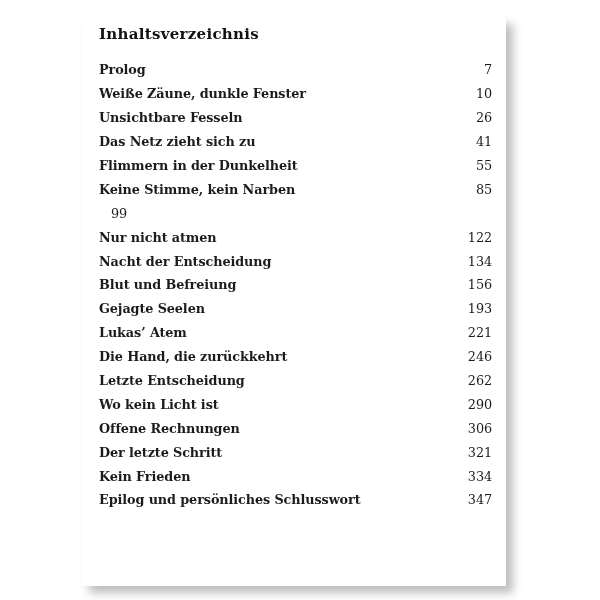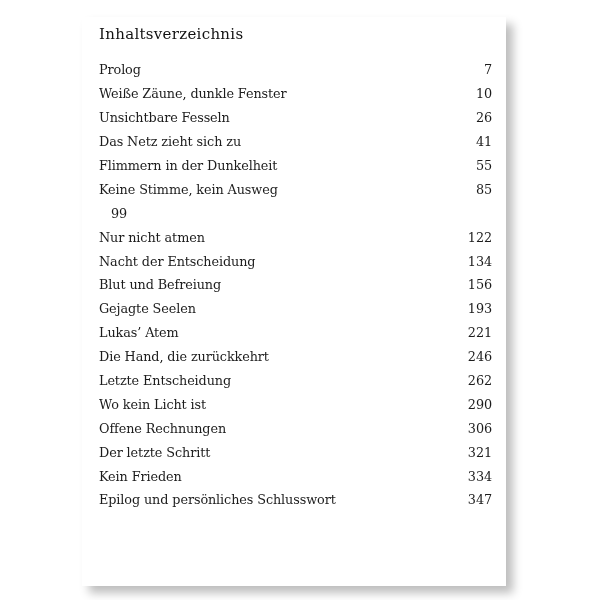--- a/index.html
+++ b/index.html
@@ -26,41 +26,42 @@
     width: 424px;
     height: 569px;
     background: #ffffff;
     box-shadow: 7px 7px 9px rgba(0, 0, 0, 0.26);
     box-sizing: border-box;
     padding: 7px 14px 0 17px;
   }
   .title {
     margin: 0;
     font-size: 15px;
-    font-weight: normal;
+    font-weight: bold;
     color: #121212;
     letter-spacing: 0.3px;
     line-height: 21px;
   }
   .toc {
     margin-top: 13px;
   }
   .row {
     height: 23.9px;
     display: flex;
     justify-content: space-between;
     align-items: center;
     font-size: 12.8px;
     color: #1c1c1c;
     letter-spacing: -0.1px;
     white-space: nowrap;
   }
   .chapter {
     flex: 1 1 auto;
     overflow: hidden;
+    font-weight: bold;
   }
   .pagenum {
     flex: 0 0 auto;
     text-align: right;
     padding-left: 12px;
   }
 </style>
 </head>
 <body>
 
@@ -88,21 +89,21 @@
     <span class="pagenum">41</span>
   </div>
 
   <div class="row">
     <span class="chapter">Flimmern in der Dunkelheit</span>
     <span class="pagenum">55</span>
   </div>
 
 
   <div class="row">
-    <span class="chapter">Keine Stimme, kein Ausweg</span>
+    <span class="chapter">Keine Stimme, kein Narben</span>
     <span class="pagenum">85</span>
   </div>
 
   <div class="row">
     <span class="pagenum">99</span>
   </div>
 
   <div class="row">
     <span class="chapter">Nur nicht atmen</span>
     <span class="pagenum">122</span>

